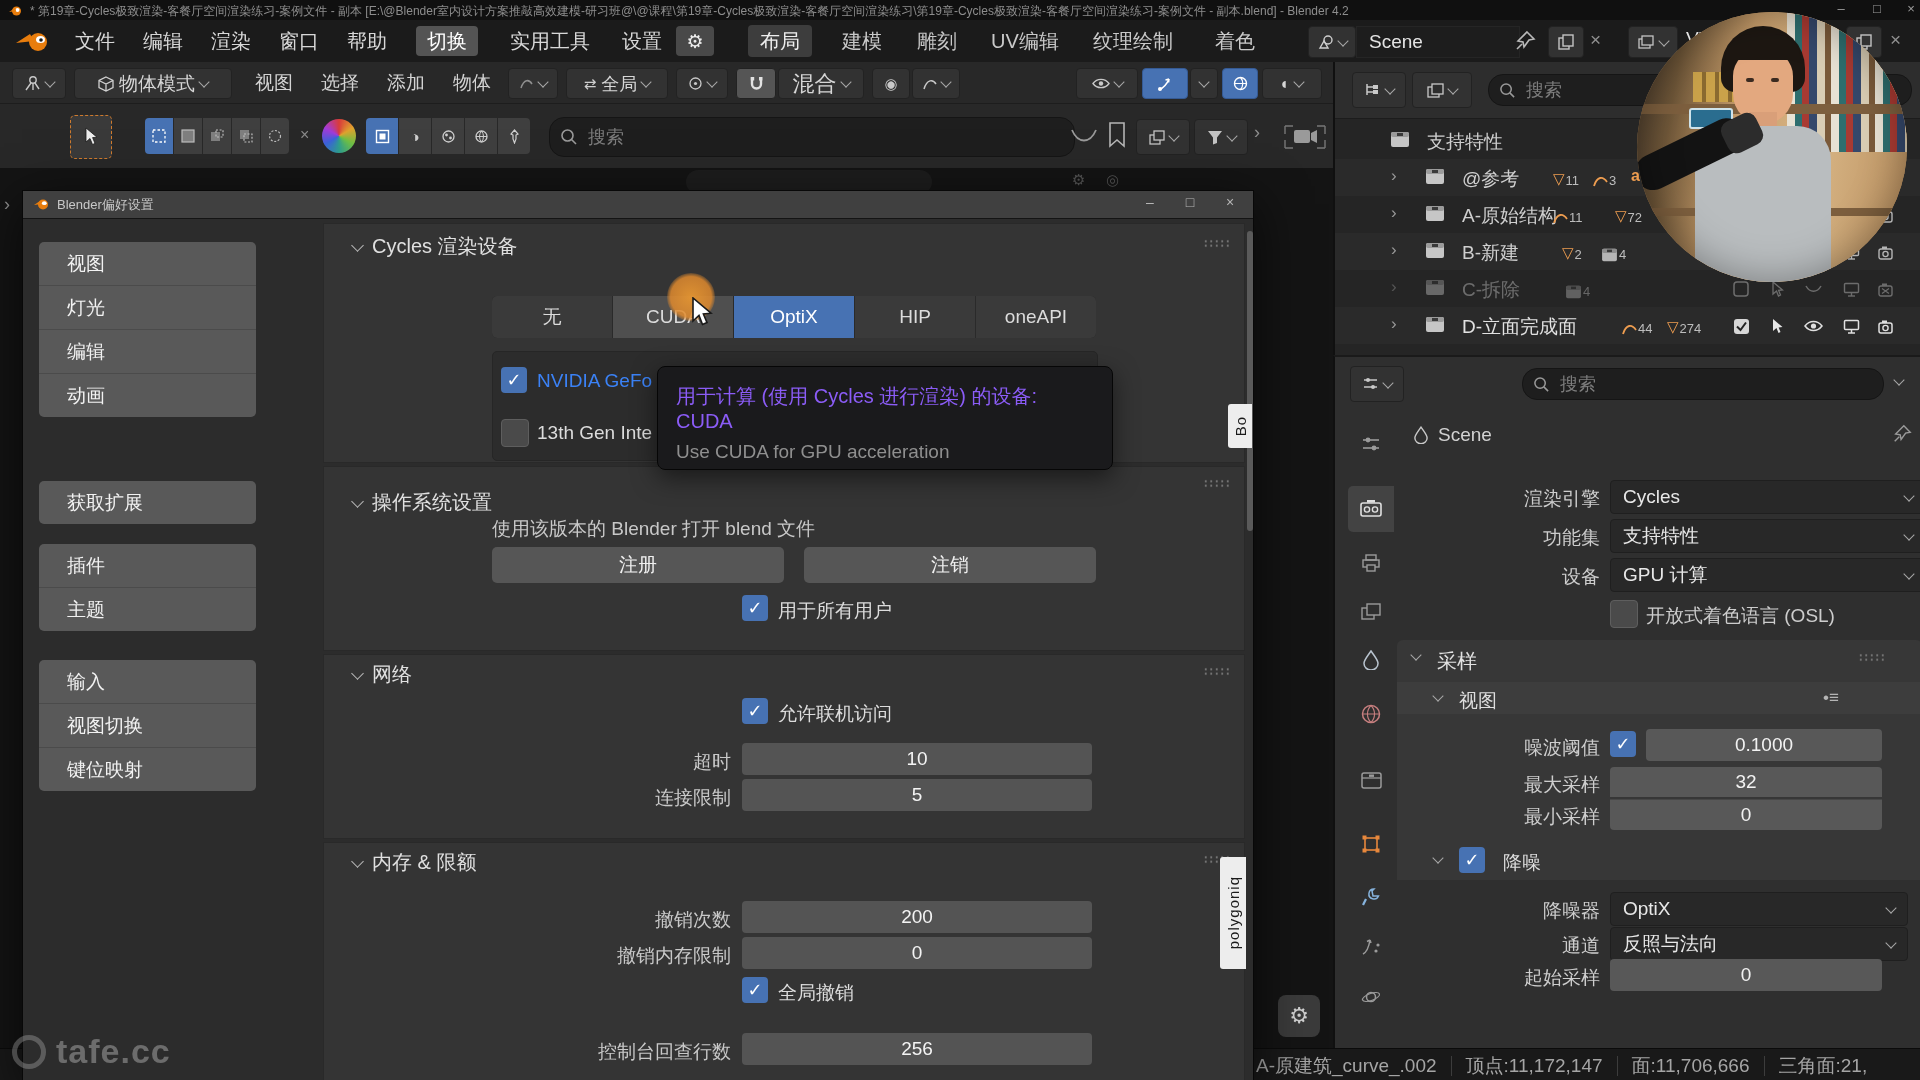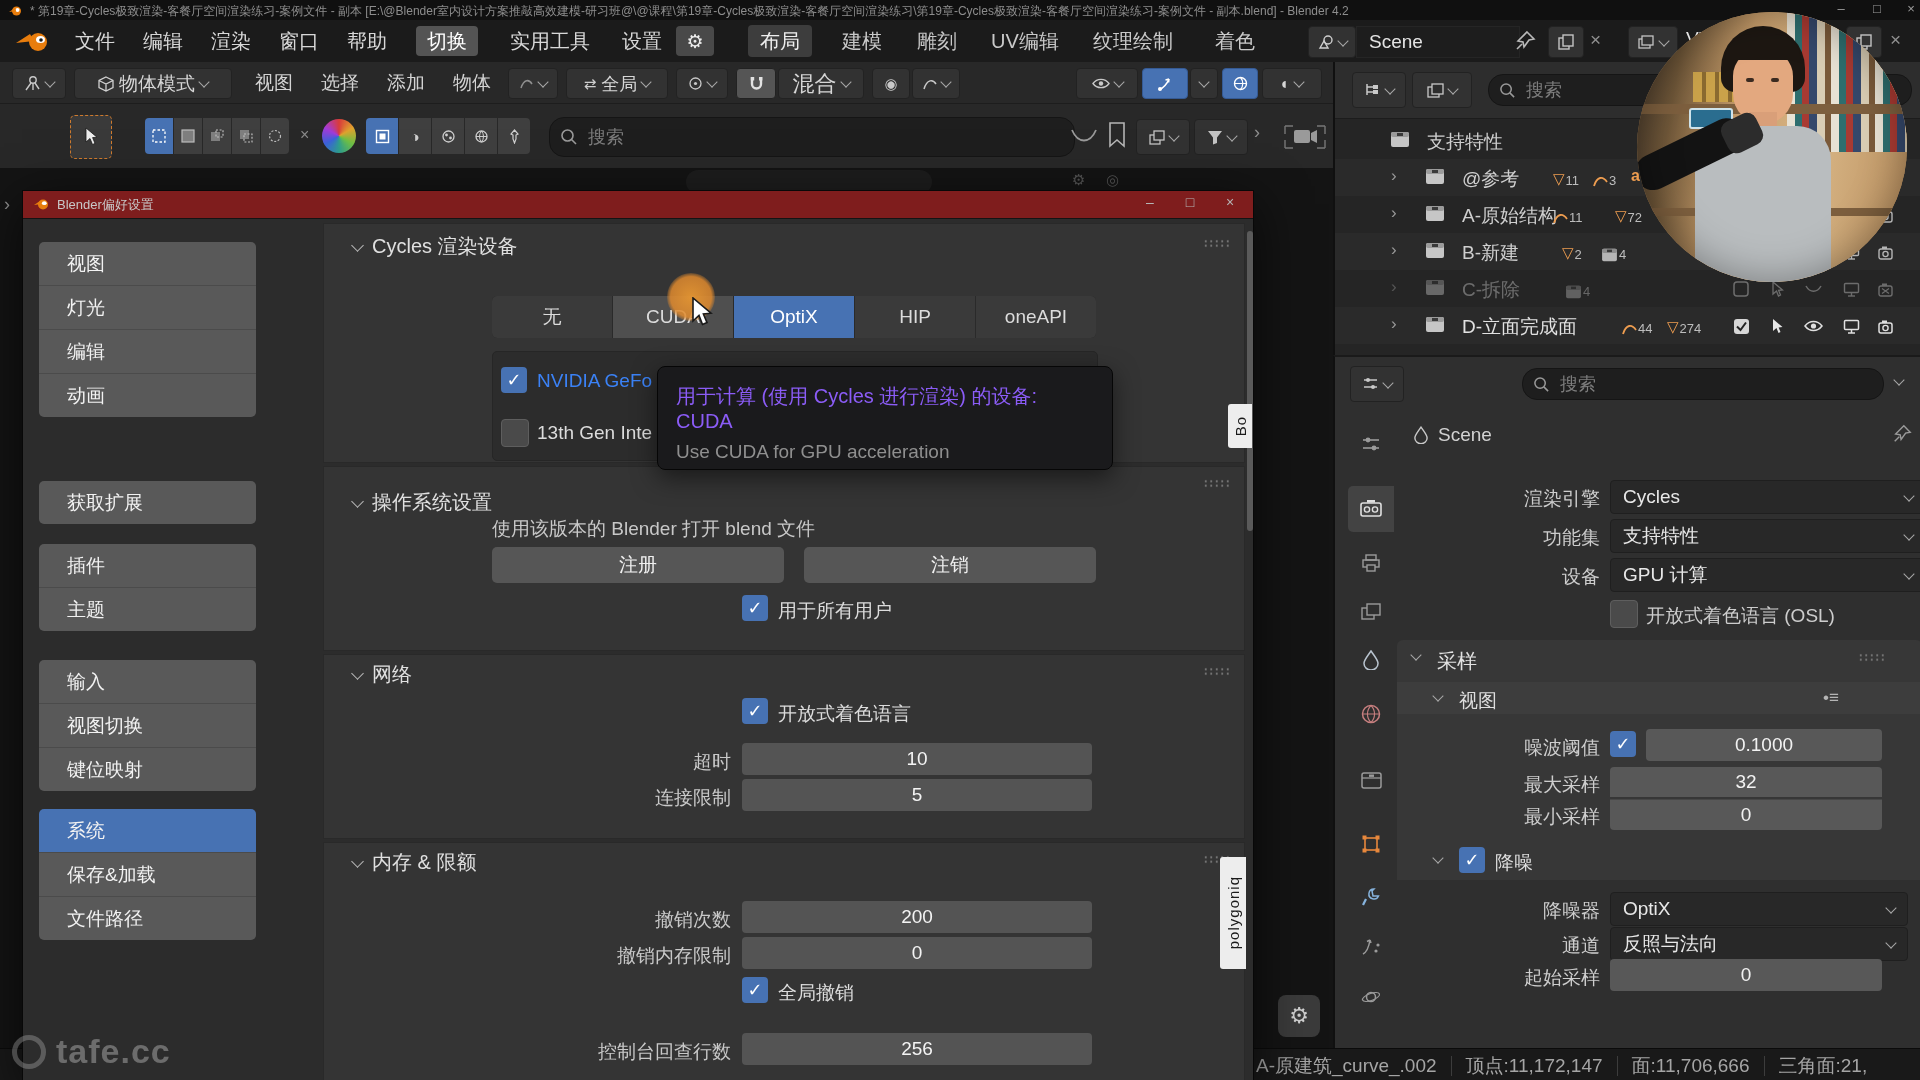--- a/index.html
+++ b/index.html
@@ -55,21 +55,21 @@
   .panel{position:absolute;background:#373737;border-radius:6px 6px 0 0;}
   .subhdr{position:absolute;background:#3d3d3d;}
   .grip{position:absolute;width:28px;height:9px;background-image:radial-gradient(#7d7d7d 1.1px, transparent 1.3px);background-size:5.5px 4.5px;}
   
   #statusbar{left:0;top:1048px;width:1920px;height:32px;background:#191919;border-top:1px solid #0b0b0b;z-index:10;}
   #statusbar .grp{position:absolute;left:1256px;top:4px;display:flex;align-items:center;gap:14px;font-size:19px;color:#a5a5a5;white-space:nowrap;width:664px;overflow:hidden;}
   .sep{width:1px;height:20px;background:#3c3c3c;}
   
   #prefs{left:22px;top:190px;width:1230px;height:890px;background:#2c2c2c;border:1px solid #080808;
     box-shadow:0 14px 50px rgba(0,0,0,.65);z-index:100;}
-  #prefs-title{position:absolute;left:0;top:0;width:100%;height:27px;background:#7f1d1d;border-bottom:1px solid #141414;}
+  #prefs-title{position:absolute;left:0;top:0;width:100%;height:27px;background:#404040;border-bottom:1px solid #141414;}
   #prefs-title .tt{position:absolute;left:34px;top:5px;font-size:13px;color:#c8c8c8;}
   .pw-ctl{position:absolute;top:3px;width:30px;text-align:center;font-size:14px;color:#b5b5b5;}
   .sgroup{position:absolute;left:16px;width:217px;border-radius:5px;overflow:hidden;}
   .sitem{height:43px;background:#595959;display:flex;align-items:center;padding-left:28px;font-size:19px;color:#f2f2f2;border-top:1px solid #4b4b4b;}
   .sitem:first-child{border-top:none;}
   .sitem.sel{background:#4772b3;}
   .section{position:absolute;left:300px;width:922px;background:#343434;border:1px solid #292929;box-sizing:border-box;}
   .sec-hdr{position:absolute;display:flex;align-items:center;gap:10px;font-size:20px;color:#e0e0e0;}
   .sec-hdr .chev{width:8px;height:8px;border-color:#bbb;}
   .tabstrip{position:absolute;display:flex;background:#262626;border-radius:5px;overflow:hidden;}
@@ -745,21 +745,21 @@
     <div class="pfield" style="left:275px;top:410px;width:272px;height:30px;border-radius:4px 4px 0 0">
         <span>32</span>
       </div>
     <div class="plabel" style="left:75px;top:447px;width:190px">最小采样</div>
     <div class="pfield" style="left:275px;top:442px;width:272px;height:30px;border-radius:0 0 4px 4px;border-top:1px solid #474747">
         <span>0</span>
       </div>
 
     <span class="chev abs" style="left:99px;top:500px"></span>
     <div class="cb abs" style="left:124px;top:490px">✓</div>
-    <div class="abs" style="left:160px;top:493px;font-size:19px;color:#dedede">降噪</div>
+    <div class="abs" style="left:168px;top:493px;font-size:19px;color:#dedede">降噪</div>
 
     <div class="plabel" style="left:75px;top:541px;width:190px">降噪器</div>
     <div class="pdrop" style="left:275px;top:535px;width:272px">
         <span>OptiX</span>
         <span class="chev"></span>
       </div>
     <div class="plabel" style="left:75px;top:576px;width:190px">通道</div>
     <div class="pdrop" style="left:275px;top:570px;width:272px">
         <span>反照与法向</span>
         <span class="chev"></span>
@@ -806,25 +806,20 @@
     </div>
     <div class="sgroup" style="top:353px">
       <div class="sitem">插件</div>
       <div class="sitem">主题</div>
     </div>
     <div class="sgroup" style="top:469px">
       <div class="sitem">输入</div>
       <div class="sitem">视图切换</div>
       <div class="sitem">键位映射</div>
     </div>
-    <div class="sgroup" style="top:618px">
-      <div class="sitem sel">系统</div>
-      <div class="sitem">保存&amp;加载</div>
-      <div class="sitem">文件路径</div>
-    </div>
 
     <div class="section" style="top:32px;height:240px"></div>
     <div class="sec-hdr" style="left:330px;top:42px">
       <span class="chev"></span>
       <span>Cycles 渲染设备</span>
     </div>
     <div class="grip" style="left:1180px;top:48px"></div>
     <div class="tabstrip" style="left:469px;top:105px">
       <div class="tabseg">无</div>
       <div class="tabseg" style="background:#4f4f4f">CUDA</div>
@@ -860,21 +855,21 @@
     <div class="cb abs" style="left:719px;top:404px">✓</div>
     <div class="prefs-label" style="left:755px;top:407px;color:#dcdcdc">用于所有用户</div>
 
     <div class="section" style="top:463px;height:185px"></div>
     <div class="sec-hdr" style="left:330px;top:470px">
       <span class="chev"></span>
       <span>网络</span>
     </div>
     <div class="grip" style="left:1180px;top:476px"></div>
     <div class="cb abs" style="left:719px;top:507px">✓</div>
-    <div class="prefs-label" style="left:755px;top:510px;color:#dcdcdc">开放式着色语言</div>
+    <div class="prefs-label" style="left:755px;top:510px;color:#dcdcdc">允许联机访问</div>
     <div class="rlabel" style="left:400px;top:558px">超时</div>
     <div class="pref-field" style="left:719px;top:552px">10</div>
     <div class="rlabel" style="left:400px;top:594px">连接限制</div>
     <div class="pref-field" style="left:719px;top:588px">5</div>
 
     <div class="section" style="top:651px;height:239px"></div>
     <div class="sec-hdr" style="left:330px;top:658px">
       <span class="chev"></span>
       <span>内存 &amp; 限额</span>
     </div>

